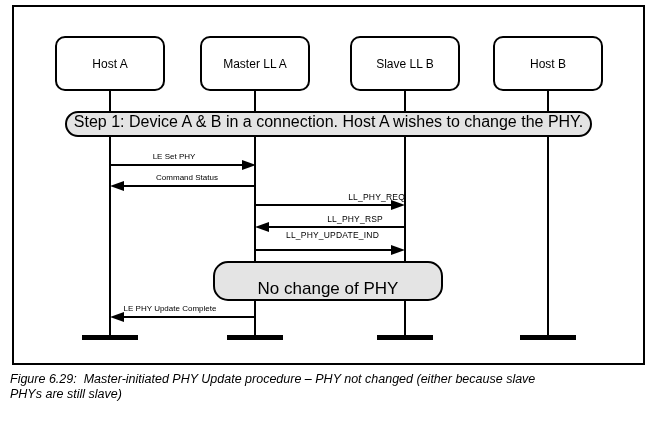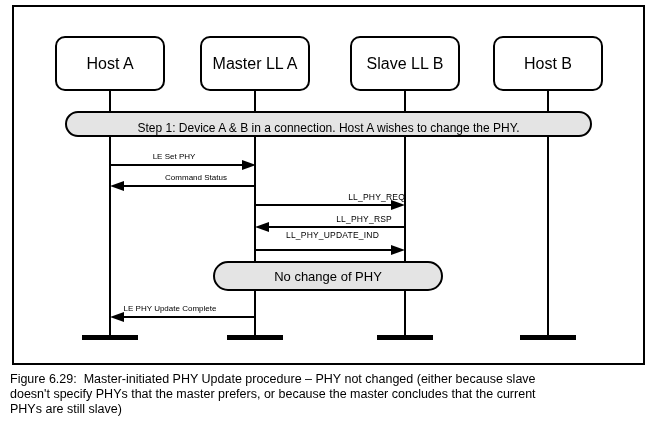--- a/index.html
+++ b/index.html
@@ -21,65 +21,65 @@
   .frame{
     position:absolute;left:12px;top:5px;width:633px;height:360px;
     border:2px solid var(--line);
     background:transparent;
   }
   .actor-box{
     position:absolute;top:36px;width:110px;height:55px;
     border:2px solid var(--line);border-radius:10px;
     background:#fff;
     display:flex;align-items:center;justify-content:center;
-    font-size:16px;
+    font-size:12px;
     z-index:2;
   }
   .lifeline{
     position:absolute;top:91px;height:246px;width:2px;
     background:var(--line);z-index:1;
   }
   .endbar{
     position:absolute;top:335px;height:5px;width:56px;
     background:var(--line);z-index:1;
   }
   .banner{
     position:absolute;left:65px;top:111px;width:527px;height:26px;
     border:2px solid var(--line);border-radius:13px;
     background:var(--banner-fill);
-    display:flex;align-items:flex-end;justify-content:center;
-    font-size:12px;
+    display:flex;align-items:flex-start;justify-content:center;
+    font-size:16px;
     z-index:3;
   }
   .note-pill{
-    position:absolute;left:213px;top:261px;width:230px;height:30px;
+    position:absolute;left:213px;top:261px;width:230px;height:40px;
     border:2px solid var(--line);border-radius:15px;
     background:var(--banner-fill);
-    display:flex;align-items:center;justify-content:center;
-    font-size:13px;
+    display:flex;align-items:flex-end;justify-content:center;
+    font-size:17px;
     z-index:3;
   }
   .msg-line{
     position:absolute;height:2px;background:var(--line);z-index:2;
   }
   .msg-label{
     position:absolute;text-align:center;font-size:8px;z-index:2;
     white-space:nowrap;
   }
   .msg-label.ll{font-size:8.5px;letter-spacing:0.2px;text-align:right;}
   .arrowhead{
     position:absolute;width:0;height:0;z-index:2;
     border-top:5px solid transparent;
     border-bottom:5px solid transparent;
   }
   .arrowhead.right{border-left:14px solid var(--line);}
   .arrowhead.left{border-right:14px solid var(--line);}
   .caption{
     position:absolute;left:10px;top:372px;width:648px;
-    font-size:12.5px;line-height:15px;
+    font-style:italic;font-size:12.5px;line-height:15px;
   }
   .caption div{white-space:pre-wrap;}
 </style>
 </head>
 <body>
 
 <div class="page">
 
   <div class="frame"></div>
 
@@ -107,43 +107,42 @@
   </div>
 
   <div class="banner">
     <span>Step 1: Device A &amp; B in a connection. Host A wishes to change the PHY.</span>
   </div>
 
   <div class="msg-label" style="left:110px;top:152px;width:128px">LE Set PHY</div>
   <div class="msg-line" style="left:110px;top:164px;width:134px"></div>
   <div class="arrowhead right" style="left:242px;top:160px"></div>
 
-  <div class="msg-label" style="left:126px;top:173px;width:140px">Command Status</div>
+  <div class="msg-label" style="left:117px;top:173px;width:140px">Command Status</div>
   <div class="msg-line" style="left:122px;top:185px;width:134px"></div>
   <div class="arrowhead left" style="left:110px;top:181px"></div>
 
   <div class="msg-label ll" style="left:255px;top:192px;width:150px">LL_PHY_REQ</div>
   <div class="msg-line" style="left:255px;top:204px;width:138px"></div>
   <div class="arrowhead right" style="left:391px;top:200px"></div>
 
-  <div class="msg-label ll" style="left:264px;top:214px;width:128px">LL_PHY_RSP</div>
+  <div class="msg-label ll" style="left:255px;top:214px;width:128px">LL_PHY_RSP</div>
   <div class="msg-line" style="left:267px;top:226px;width:138px"></div>
   <div class="arrowhead left" style="left:255px;top:222px"></div>
 
   <div class="msg-label ll" style="left:255px;top:230px;width:124px">LL_PHY_UPDATE_IND</div>
   <div class="msg-line" style="left:255px;top:249px;width:138px"></div>
   <div class="arrowhead right" style="left:391px;top:245px"></div>
 
   <div class="note-pill">
     <span>No change of PHY</span>
   </div>
 
   <div class="msg-label" style="left:110px;top:304px;width:120px">LE PHY Update Complete</div>
   <div class="msg-line" style="left:122px;top:316px;width:134px"></div>
   <div class="arrowhead left" style="left:110px;top:312px"></div>
 
   <div class="caption">
     <div>Figure 6.29:  Master-initiated PHY Update procedure – PHY not changed (either because slave</div>
-    <div>doesn't specify PHYs that the master prefers, or because the master concludes that the current</div>
     <div>PHYs are still slave)</div>
   </div>
 
 </div>
 
 </body></html>

